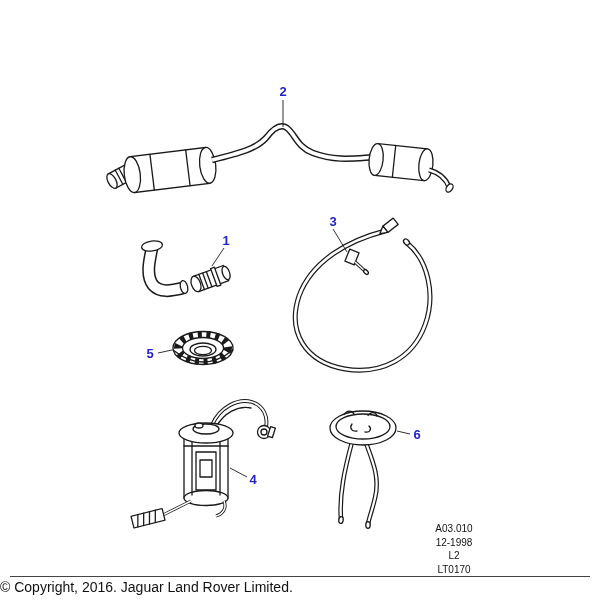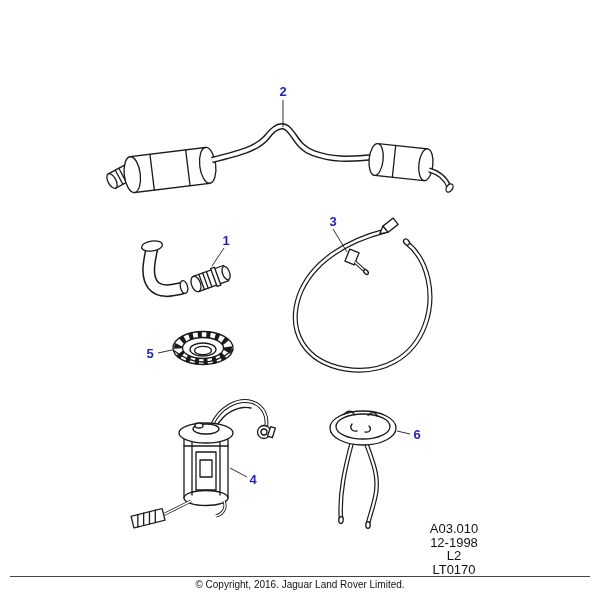--- a/index.html
+++ b/index.html
@@ -7,24 +7,24 @@
         font-family:"Liberation Sans",sans-serif;color:#111;}
   svg{position:absolute;left:0;top:0;}
   .ln{fill:none;stroke:#1a1a1a;stroke-width:1.3;stroke-linecap:round;stroke-linejoin:round;}
   .fw{fill:#fff;stroke:#1a1a1a;stroke-width:1.3;stroke-linejoin:round;}
   .to{fill:none;stroke:#1a1a1a;stroke-linejoin:round;stroke-linecap:butt;}
   .ti{fill:none;stroke:#fff;stroke-linejoin:round;stroke-linecap:butt;}
   .leader{stroke:#1a1a1a;stroke-width:0.9;}
   .callout{font-family:"Liberation Sans",sans-serif;font-size:13px;font-weight:600;
            text-anchor:middle;cursor:pointer;}
   .info-block{position:absolute;left:418px;top:522px;width:72px;text-align:center;
-              font-size:13px;line-height:13.5px;color:#111;}
+              font-size:10px;line-height:13.5px;color:#111;}
   .divider{position:absolute;left:10px;right:10px;top:576px;border-top:1px solid #444;}
-  .copyright{position:absolute;left:0;top:579px;width:600px;text-align:center;
-             font-size:10px;color:#111;}
+  .copyright{position:absolute;left:0;top:579px;width:600px;text-align:left;
+             font-size:14px;color:#111;}
 </style>
 </head>
 <body>
 
 <div class="page">
 
 <svg width="600" height="600" viewBox="0 0 600 600">
 
   <g>
     <g transform="translate(112,181) rotate(-28)">

